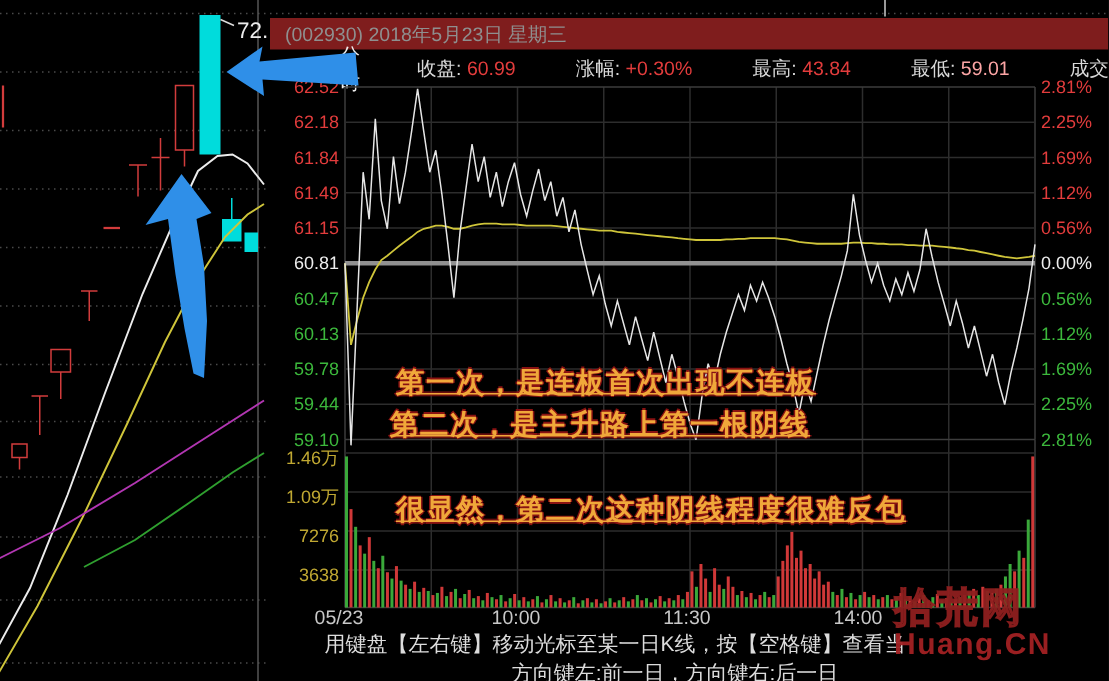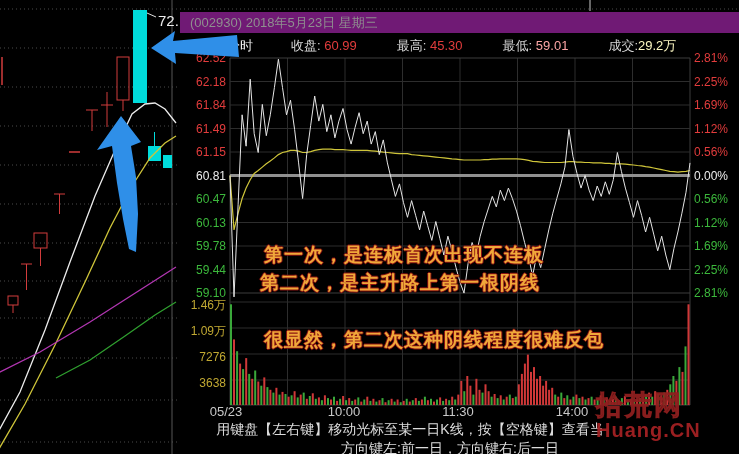--- a/index.html
+++ b/index.html
@@ -3,34 +3,34 @@
 <meta charset="utf-8">
 <style>
   html,body{margin:0;padding:0;background:#111;}
   .stage{position:relative;width:739px;height:454px;background:#000;overflow:hidden;
          font-family:"Liberation Sans","DejaVu Sans",sans-serif;}
   svg{display:block;}
   #base-svg{position:absolute;left:0;top:0;z-index:1;}
   
   .popup{position:absolute;left:180px;top:12px;width:559px;height:442px;background:#000;
          z-index:10;overflow:hidden;}
-  .titlebar{position:absolute;left:0;top:0;width:100%;height:21px;background:#701a75;
+  .titlebar{position:absolute;left:0;top:0;width:100%;height:21px;background:#7f1d1d;
             color:#8f8f8f;font-size:13px;line-height:21px;padding-left:10px;box-sizing:border-box;}
   .infobar{position:absolute;left:0;top:21px;width:100%;height:25px;display:flex;
            align-items:center;font-size:13px;color:#d8d8d8;}
   .infobar .mode{margin-left:47px;color:#f0f0f0;margin-right:10px;}
   .infobar .pair{margin-right:12px;white-space:nowrap;margin-left:28px;}
   .infobar .lab{color:#d8d8d8;}
   .val-red{color:#e23c3c;}
   .val-green{color:#fca5a5;}
   .val-white{color:#fef9c3;}
   #intraday-svg{position:absolute;left:0;top:0;z-index:2;}
   .time-label{position:absolute;top:392px;width:80px;text-align:center;font-size:13px;color:#c8c8c8;z-index:3;}
   .annot{position:absolute;z-index:6;font-size:19px;font-weight:bold;color:#f0a83a;letter-spacing:1px;
-         text-shadow:1px 0 #8a1212,-1px 0 #8a1212,0 1px #8a1212,0 -1px #8a1212;white-space:nowrap;}
+         text-shadow:1px 0 #8a1212,-1px 0 #8a1212,0 1px #8a1212,0 -1px #8a1212;white-space:nowrap;text-decoration:underline;}
   .help1{position:absolute;top:409px;left:0;width:460px;text-align:center;font-size:14px;color:#dcdcdc;z-index:3;white-space:nowrap;}
   .help2{position:absolute;top:428px;left:0;width:540px;text-align:center;font-size:14px;color:#dcdcdc;z-index:3;white-space:nowrap;}
   
   #overlay-svg{position:absolute;left:0;top:0;z-index:50;pointer-events:none;}
   .label-72{position:absolute;left:158px;top:12px;font-size:15px;color:#ececec;z-index:51;}
   
   .watermark{position:absolute;left:592px;top:388px;z-index:60;display:flex;align-items:flex-start;opacity:.95;}
   .wm-10{font-size:54px;line-height:54px;font-weight:bold;font-style:italic;color:#99191b;
          text-shadow:0 0 2px #4a0a0a;letter-spacing:-4px;}
   .wm-col{display:flex;flex-direction:column;margin-left:4px;margin-top:4px;}
@@ -107,21 +107,22 @@
       <polyline points="-4,374 40,352 90,322 140,290 176,267" fill="none" stroke="#b236b2" stroke-width="1.3"></polyline>
       <polyline points="56,378 90,360 125,336 155,315 176,302" fill="none" stroke="#2f9f2f" stroke-width="1.3"></polyline>
     </svg>
 
   <div class="popup">
     <div class="titlebar">(002930) 2018年5月23日 星期三</div>
 
     <div class="infobar">
       <span class="mode">分时</span>
       <span class="pair"><span class="lab">收盘:</span> <span class="val-red">60.99</span></span>
-      <span class="pair"><span class="lab">最高:</span> <span class="val-red">45.30</span></span>
+      <span class="pair"><span class="lab">涨幅:</span> <span class="val-red">+0.30%</span></span>
+      <span class="pair"><span class="lab">最高:</span> <span class="val-red">43.84</span></span>
       <span class="pair"><span class="lab">最低:</span> <span class="val-green">59.01</span></span>
       <span class="pair"><span class="lab">成交:</span><span class="val-white">29.2万</span></span>
     </div>
 
     <svg id="intraday-svg" width="559" height="442">
         <line x1="50" y1="46" x2="50" y2="281" stroke="#3d3d3d" stroke-width="1"></line>
         <line x1="50" y1="281" x2="50" y2="393" stroke="#3d3d3d" stroke-width="1"></line>
         <line x1="107.5" y1="46" x2="107.5" y2="281" stroke="#2d2d2d" stroke-width="1"></line>
         <line x1="107.5" y1="281" x2="107.5" y2="393" stroke="#2d2d2d" stroke-width="1"></line>
         <line x1="165" y1="46" x2="165" y2="281" stroke="#2d2d2d" stroke-width="1"></line>

